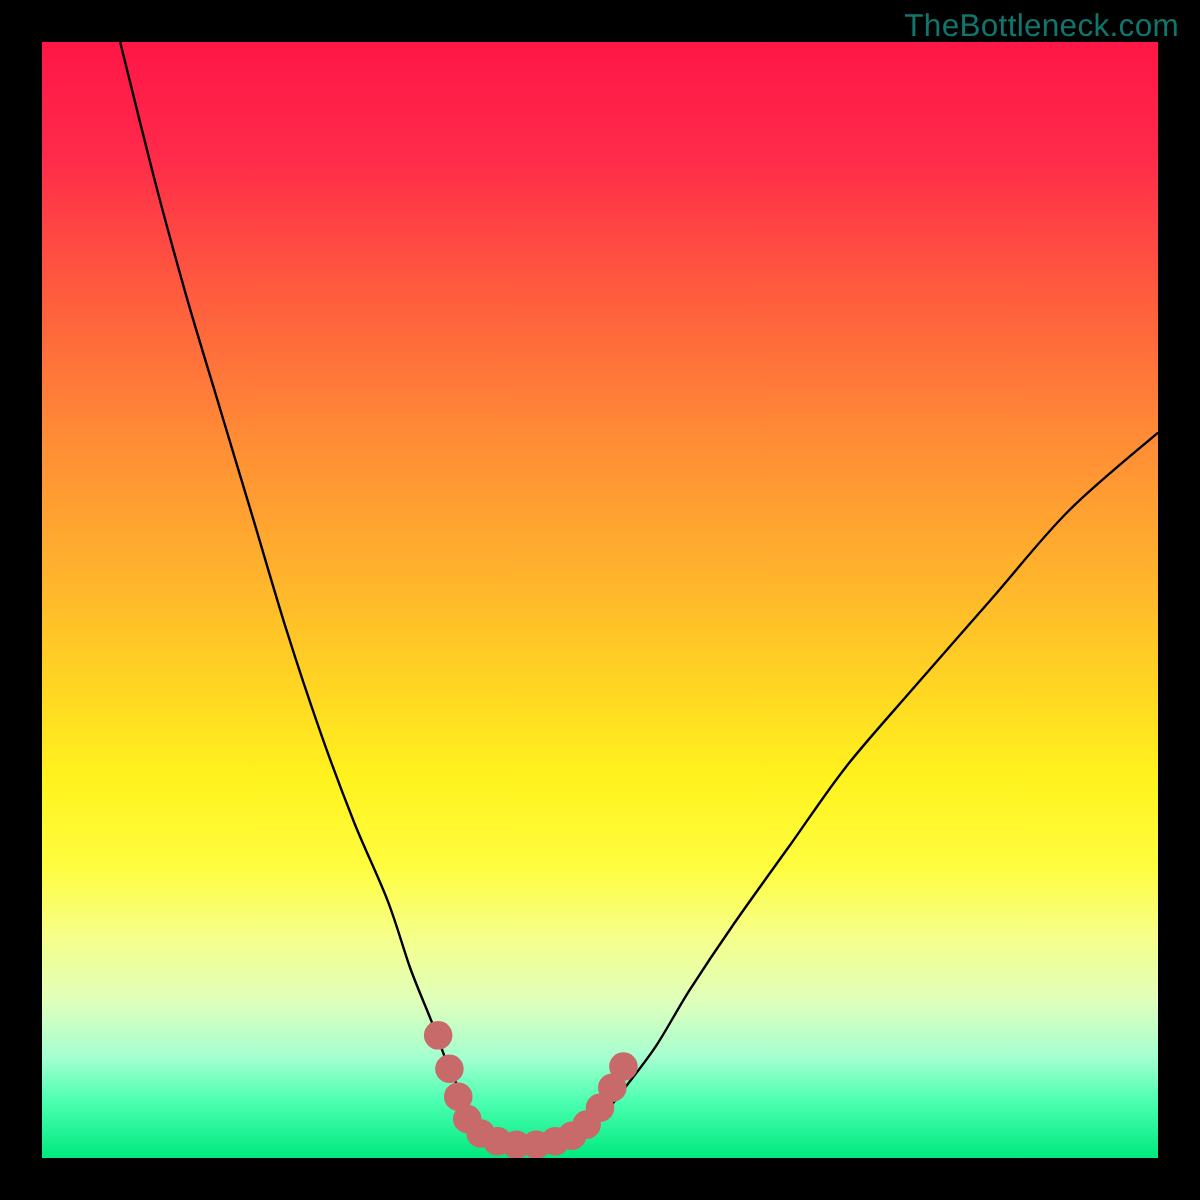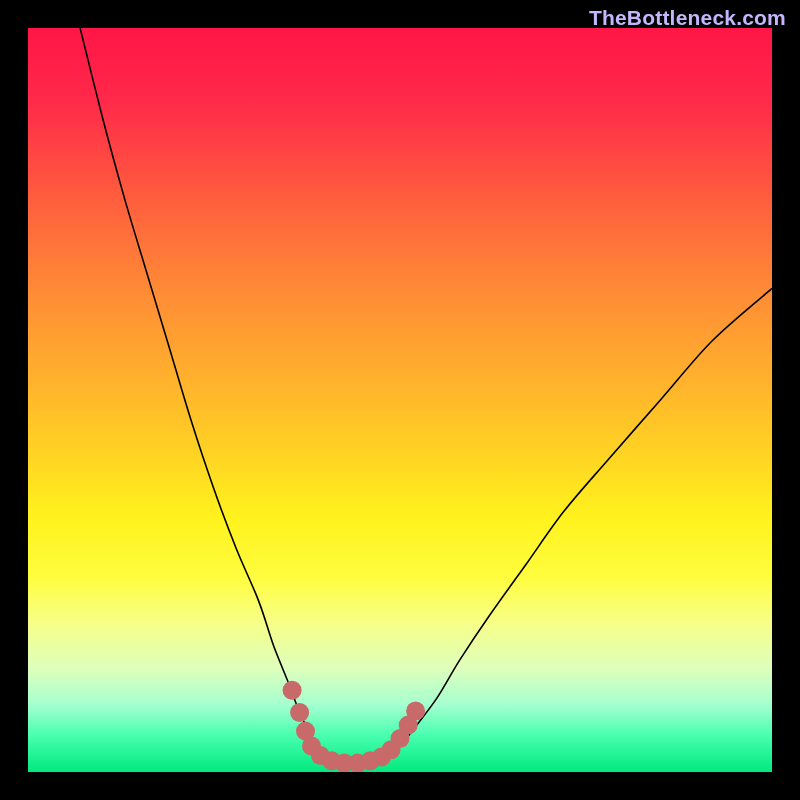--- a/index.html
+++ b/index.html
@@ -46,23 +46,23 @@
   }
   svg.curve {
     position: absolute;
     inset: 0;
     display: block;
   }
   .watermark {
     position: absolute;
     top: 6px;
     right: 14px;
-    color: #c4b5fd;
+    color: #0f766e;
     font-size: 21px;
-    font-weight: 700;
+    font-weight: 400;
     letter-spacing: 0.2px;
     user-select: none;
   }
 </style>
 </head>
 <body>
 
 <div class="frame">
   <div class="plot">
     <div class="gradient"></div>

